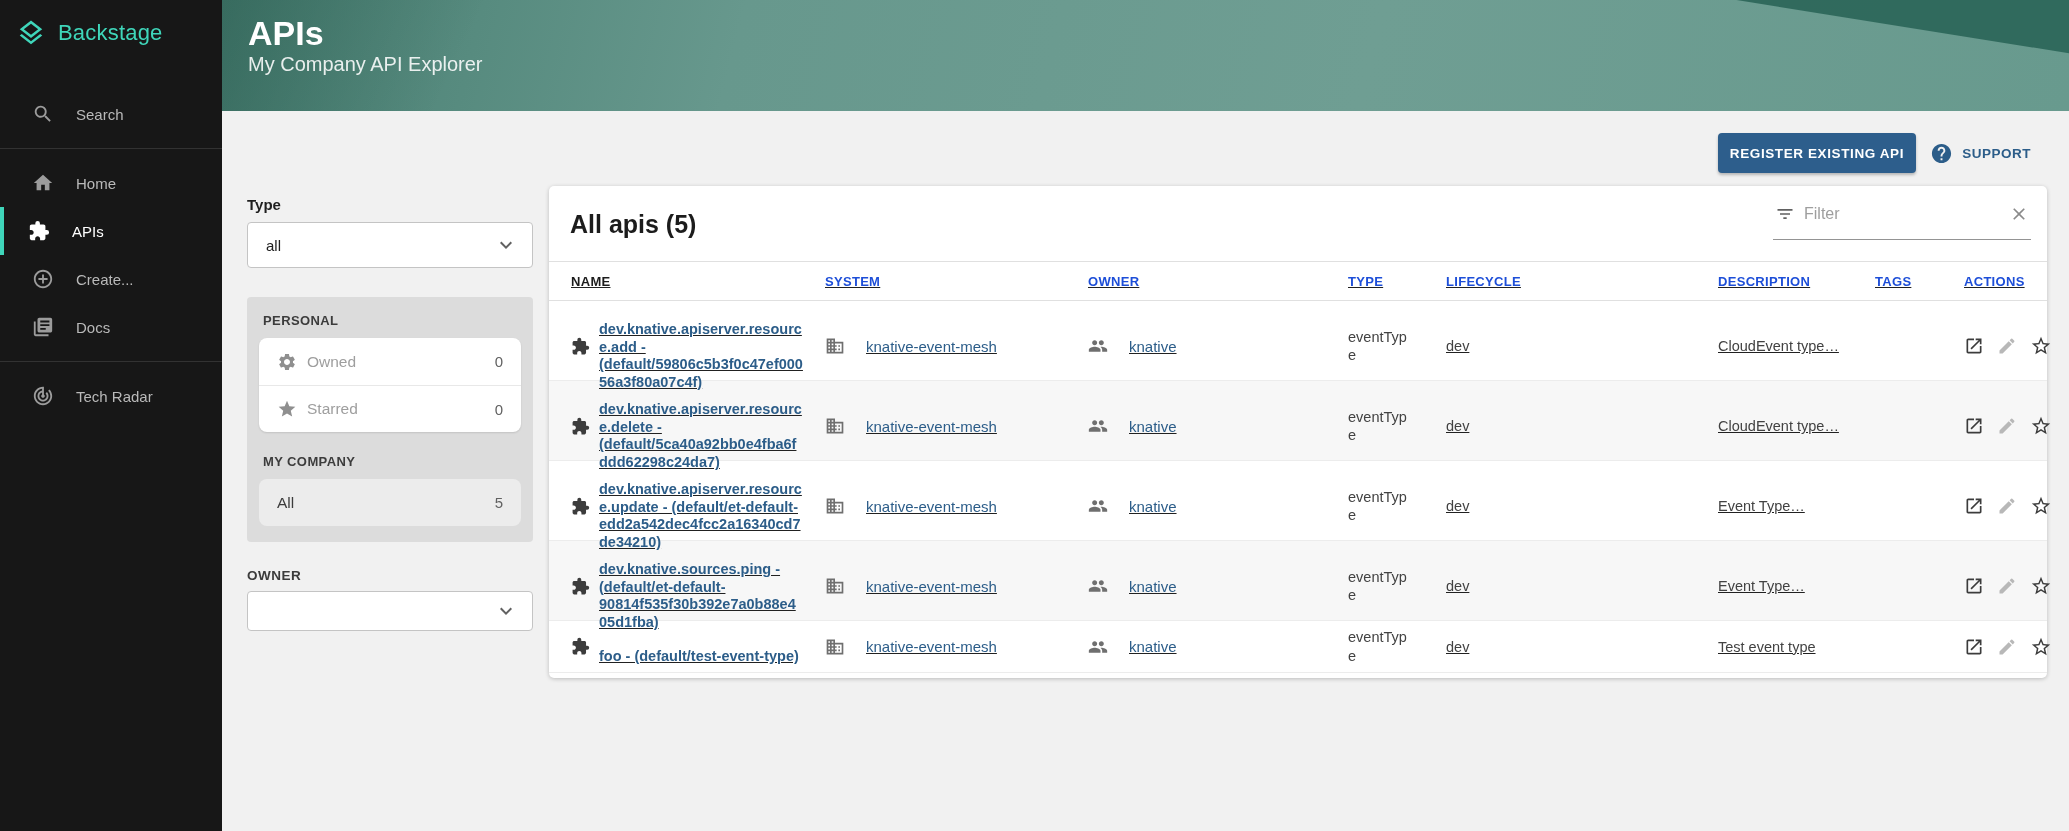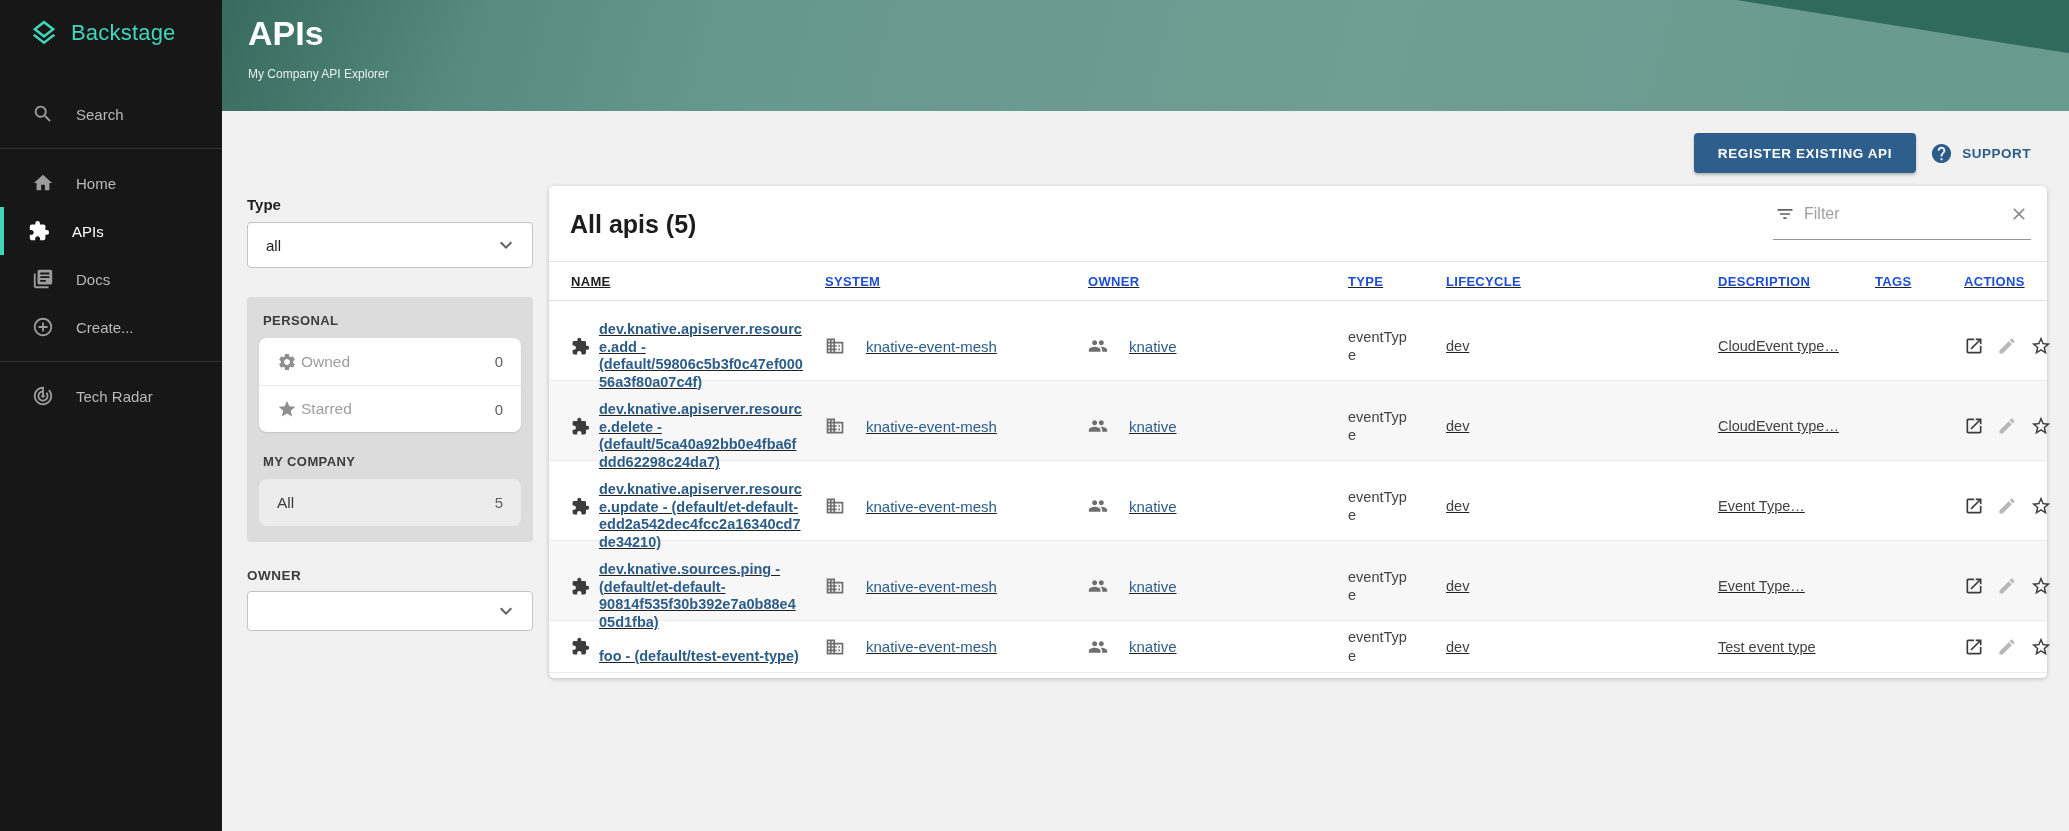--- a/index.html
+++ b/index.html
@@ -13,21 +13,21 @@
   }
   svg { display:block; }
 
   
   .sidebar {
     position:absolute; left:0; top:0; bottom:0; width:222px;
     background:#171717; z-index:5;
   }
   .logo-row {
     height:66px; display:flex; align-items:center; gap:12px;
-    padding-left:29px; cursor:pointer;
+    padding-left:16px; cursor:pointer;
   }
   .logo-row .logo-icon svg { width:30px; height:30px; fill:#3fd6ba; }
   .logo-text { color:#3fd6ba; font-size:22px; letter-spacing:.2px; }
   .side-item {
     height:48px; display:flex; align-items:center; gap:22px;
     padding-left:28px; color:#b9b9b9; font-size:15px; font-weight:500;
     cursor:pointer; border-left:4px solid transparent;
   }
   .side-item svg { width:22px; height:22px; fill:#9c9c9c; flex:0 0 auto; }
   .side-item.active { color:#ffffff; border-left-color:#3fd6ba; padding-left:24px; }
@@ -47,27 +47,27 @@
       radial-gradient(ellipse 120% 170% at 18% 225%, rgba(255,255,255,0.10) 57%, rgba(255,255,255,0) 58%),
       radial-gradient(ellipse 130% 190% at 80% -130%, rgba(0,45,35,0.18) 55%, rgba(0,0,0,0) 56%),
       linear-gradient(115deg, rgba(0,40,30,.22) 0%, rgba(0,0,0,0) 14%);
   }
   .page-header .corner {
     position:absolute; right:0; top:0; width:40%; height:100%;
     background:#1d5a4c; opacity:.75;
     clip-path:polygon(55% 0, 100% 0, 100% 48%);
   }
   .page-title { color:#fff; font-size:34px; font-weight:bold; position:relative; }
-  .page-subtitle { color:rgba(255,255,255,.88); font-size:12px; margin-top:14px; position:relative; }
+  .page-subtitle { color:rgba(255,255,255,.88); font-size:20px; position:relative; }
 
   
   .register-btn {
     position:absolute; top:133px; right:153px; height:40px;
     background:#2d5e8c; color:#fff; border:none; border-radius:4px;
-    padding:0 24px; font-family:inherit; font-size:13.5px; font-weight:bold;
+    padding:0 12px; font-family:inherit; font-size:13.5px; font-weight:bold;
     letter-spacing:.6px; cursor:pointer; box-shadow:0 2px 3px rgba(0,0,0,.25);
   }
   .support-btn {
     position:absolute; top:133px; right:38px; height:40px;
     display:flex; align-items:center; gap:9px; cursor:pointer;
     color:#2c5d89; font-size:13.5px; font-weight:bold; letter-spacing:.5px;
   }
   .support-btn svg { width:23px; height:23px; fill:#2c5d89; }
 
   
@@ -88,21 +88,21 @@
   .panel-heading {
     font-size:13px; font-weight:bold; color:#3c3c3c; letter-spacing:.4px;
     margin:2px 0 10px 4px;
   }
   .panel-heading.second { margin-top:22px; }
   .white-card {
     background:#fff; border-radius:8px; box-shadow:0 1px 2px rgba(0,0,0,.12);
     overflow:hidden;
   }
   .pick-row {
-    height:47px; display:flex; align-items:center; gap:4px;
+    height:47px; display:flex; align-items:center; gap:10px;
     padding:0 18px; cursor:pointer; font-size:15.5px; color:#9e9e9e;justify-content:center;
   }
   .pick-row + .pick-row { border-top:1px solid #e8e8e8; }
   .pick-row svg { width:20px; height:20px; fill:#8f8f8f; }
   .pick-row .count { margin-left:auto; color:#616161; font-size:15px; }
   .all-card { background:#ececec; border-radius:8px; }
   .all-card .pick-row { color:#3c3c3c; }
 
   .owner-section { margin-top:26px; }
   .owner-heading {
@@ -196,30 +196,30 @@
 
   <div class="side-item active">
     <svg viewBox="0 0 24 24">
         <path d="M20.5 11H19V7c0-1.1-.9-2-2-2h-4V3.5a2.5 2.5 0 0 0-5 0V5H4c-1.1 0-2 .9-2 2v3.8h1.5c1.5 0 2.7 1.2 2.7 2.7S5 16.2 3.5 16.2H2V20c0 1.1.9 2 2 2h3.8v-1.5c0-1.5 1.2-2.7 2.7-2.7s2.7 1.2 2.7 2.7V22H17c1.1 0 2-.9 2-2v-4h1.5a2.5 2.5 0 0 0 0-5z"></path>
       </svg>
     <span>APIs</span>
   </div>
 
   <div class="side-item">
     <svg viewBox="0 0 24 24">
+        <path d="M13 7h-2v4H7v2h4v4h2v-4h4v-2h-4V7zm-1-5C6.48 2 2 6.48 2 12s4.48 10 10 10 10-4.48 10-10S17.52 2 12 2zm0 18c-4.41 0-8-3.59-8-8s3.59-8 8-8 8 3.59 8 8-3.59 8-8 8z"></path>
+      </svg>
+    <span>Create...</span>
+  </div>
+
+  <div class="side-item">
+    <svg viewBox="0 0 24 24">
         <path d="M4 6H2v14c0 1.1.9 2 2 2h14v-2H4V6zm16-4H8c-1.1 0-2 .9-2 2v12c0 1.1.9 2 2 2h12c1.1 0 2-.9 2-2V4c0-1.1-.9-2-2-2zm-1 9H9V9h10v2zm-4 4H9v-2h6v2zm4-8H9V5h10v2z"></path>
       </svg>
     <span>Docs</span>
-  </div>
-
-  <div class="side-item">
-    <svg viewBox="0 0 24 24">
-        <path d="M13 7h-2v4H7v2h4v4h2v-4h4v-2h-4V7zm-1-5C6.48 2 2 6.48 2 12s4.48 10 10 10 10-4.48 10-10S17.52 2 12 2zm0 18c-4.41 0-8-3.59-8-8s3.59-8 8-8 8 3.59 8 8-3.59 8-8 8z"></path>
-      </svg>
-    <span>Create...</span>
   </div>
 
   <div class="side-divider"></div>
 
   <div class="side-item">
     <svg viewBox="0 0 24 24">
         <path d="M19.07 4.93l-1.41 1.41A8.014 8.014 0 0 1 20 12c0 4.42-3.58 8-8 8s-8-3.58-8-8c0-4.08 3.05-7.44 7-7.93v2.02C8.16 6.57 6 9.03 6 12c0 3.31 2.69 6 6 6s6-2.69 6-6c0-1.66-.67-3.16-1.76-4.24l-1.41 1.41C15.55 9.9 16 10.9 16 12c0 2.21-1.79 4-4 4s-4-1.79-4-4c0-1.86 1.28-3.41 3-3.86v2.14c-.6.35-1 .98-1 1.72 0 1.1.9 2 2 2s2-.9 2-2c0-.74-.4-1.38-1-1.72V2h-1C6.48 2 2 6.48 2 12s4.48 10 10 10 10-4.48 10-10c0-2.76-1.12-5.26-2.93-7.07z"></path>
       </svg>
     <span>Tech Radar</span>
   </div>

